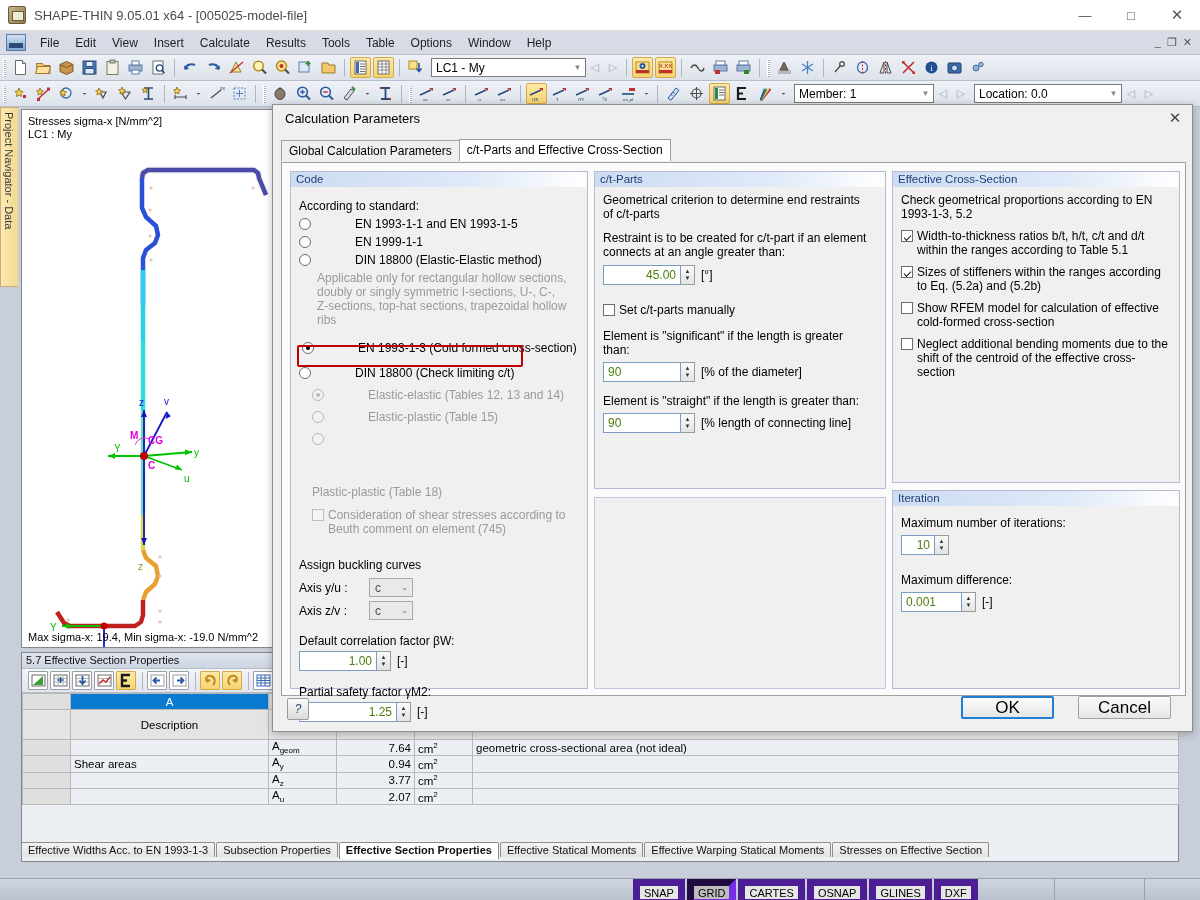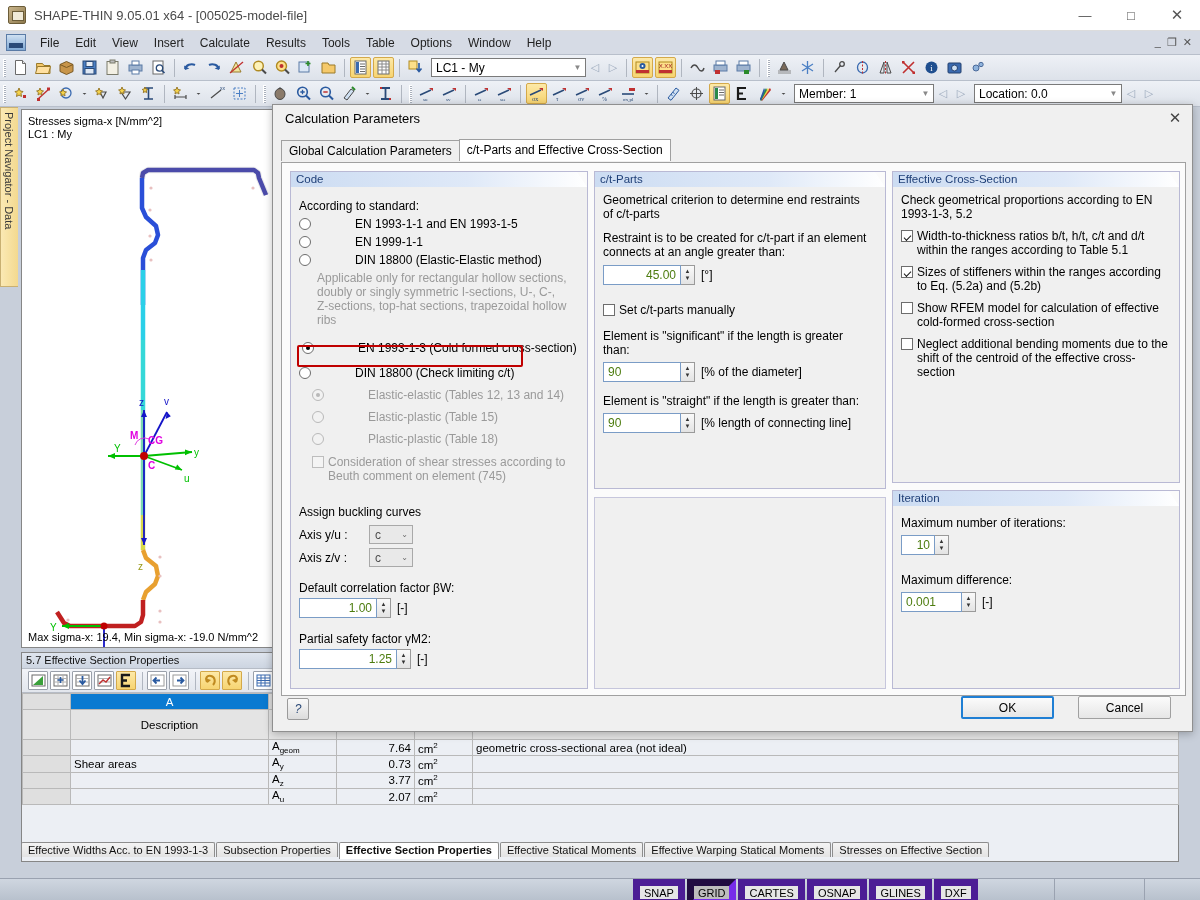--- a/index.html
+++ b/index.html
@@ -273,21 +273,21 @@
     position:absolute; left:0; bottom:0; width:919px; height:36px;
   }
   .helpbtn{
     position:absolute; left:14px; top:3px; width:22px;height:22px;
     background:linear-gradient(180deg,#fafafa,#dcdcdc); border:1px solid #9a9a9a;
     border-radius:2px; display:flex;align-items:center;justify-content:center;
     font-size:12px; color:#2b4a78; font-style:italic;
   }
   .okbtn, .cancelbtn{
     position:absolute; top:1px; width:93px;height:23px;
-    display:flex;align-items:center;justify-content:center; font-size:12px; color:#000;
+    display:flex;align-items:center;justify-content:center; font-size:17px; color:#000;
     background:linear-gradient(180deg,#fbfbfb,#e6e6e6); border:1px solid #a0a0a0;
     border-radius:2px;
   }
   .okbtn{ right:138px; border:2px solid #1f7fd4; }
   .cancelbtn{ right:21px; }
 </style>
 </head>
 <body>
 
 <div id="app">
@@ -953,21 +953,21 @@
         <td></td>
         <td><span>A</span><sub>geom</sub></td>
         <td class="numcell">7.64</td>
         <td><span>cm</span><sup>2</sup></td>
         <td>geometric cross-sectional area (not ideal)</td>
       </tr>
       <tr>
         <td class="rowno"></td>
         <td>Shear areas</td>
         <td><span>A</span><sub>y</sub></td>
-        <td class="numcell">0.73</td>
+        <td class="numcell">0.94</td>
         <td><span>cm</span><sup>2</sup></td>
         <td></td>
       </tr>
       <tr>
         <td class="rowno"></td>
         <td></td>
         <td><span>A</span><sub>z</sub></td>
         <td class="numcell">3.77</td>
         <td><span>cm</span><sup>2</sup></td>
         <td></td>
@@ -1055,21 +1055,21 @@
           </div>
 
           <div class="radio-row" style="margin-left:13px; margin-top:8px;">
             <span class="radio dis on"></span>
             <span class="txt dim">Elastic-elastic (Tables 12, 13 and 14)</span>
           </div>
           <div class="radio-row" style="margin-left:13px; margin-top:8px;">
             <span class="radio dis"></span>
             <span class="txt dim">Elastic-plastic (Table 15)</span>
           </div>
-          <div class="radio-row" style="margin-left:13px; margin-top:8px;">
+          <div class="radio-row" style="margin-left:13px; margin-top:8px;flex-direction:column;">
             <span class="radio dis"></span>
             <span class="txt dim">Plastic-plastic (Table 18)</span>
           </div>
           <div class="chk-row" style="margin-left:13px; margin-top:9px; width:262px;">
             <span class="chk dis"></span>
             <span class="txt dim">Consideration of shear stresses according to Beuth comment on element (745)</span>
           </div>
 
           <div class="txt" style="margin-top:22px;">Assign buckling curves</div>
 

